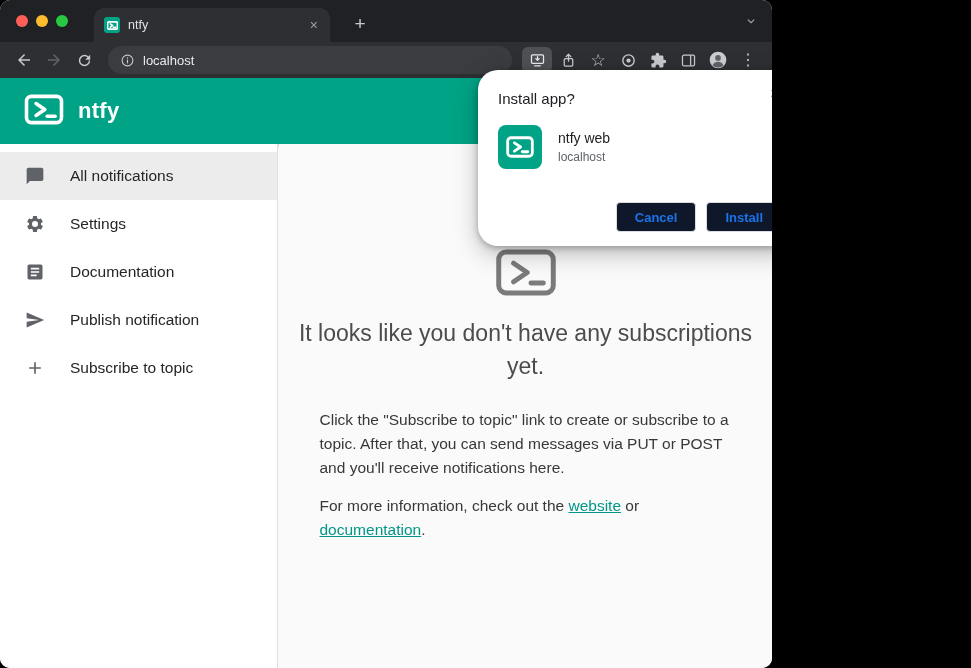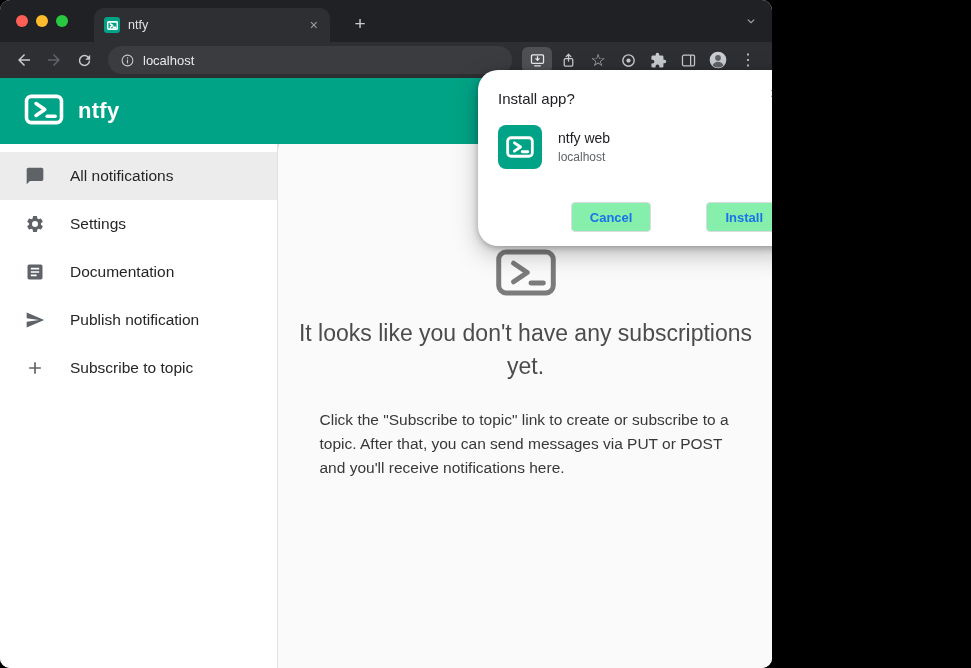--- a/index.html
+++ b/index.html
@@ -51,21 +51,21 @@
 
   
   .dialog { position:absolute; left:478px; top:70px; width:320px; height:176px; background:#fff; border-radius:20px; box-shadow:0 2px 6px rgba(0,0,0,.25), 0 8px 24px rgba(0,0,0,.25); z-index:50; }
   .dialog-title { font-size:15px; color:#202124; padding:20px 20px 0; }
   .dialog-close { position:absolute; top:12px; right:14px; color:#5f6368; font-size:17px; cursor:pointer; padding:2px 4px; }
   .dialog-row { display:flex; align-items:center; gap:16px; padding:18px 20px 0; }
   .dialog-appicon { width:44px; height:44px; border-radius:8px; background:var(--accent,#00a385); display:flex; align-items:center; justify-content:center; flex:none; }
   .dialog-appname { font-size:14px; color:#202124; }
   .dialog-origin { font-size:12px; color:#5f6368; margin-top:4px; }
   .dialog-actions { position:absolute; right:16px; bottom:14px; display:flex; gap:10px; }
-  .dlg-btn { height:30px; padding:0 18px; border:1px solid #dadce0; border-radius:4px; background:#86efac; color:var(--chrome_blue,#1a73e8); font-size:13px; font-weight:bold; cursor:pointer; font-family:inherit;margin-left:45px; }
+  .dlg-btn { height:30px; padding:0 18px; border:1px solid #dadce0; border-radius:4px; background:#0f172a; color:var(--chrome_blue,#1a73e8); font-size:13px; font-weight:bold; cursor:pointer; font-family:inherit; }
 </style>
 </head>
 <body>
 
 <div class="stage">
 
   <div class="tabstrip">
     <div class="traffic">
       <span class="t-red"></span>
       <span class="t-yellow"></span>
@@ -215,20 +215,21 @@
   <main class="main">
     <div class="empty-icon">
       <svg width="62" height="49" viewBox="0 0 100 78">
           <rect x="6" y="6" width="88" height="66" rx="12" fill="none" stroke="#7b7b7b" stroke-width="8"></rect>
           <path d="M30 24 L52 39 L30 54" fill="none" stroke="#7b7b7b" stroke-width="8" stroke-linecap="round" stroke-linejoin="round"></path>
           <line x1="58" y1="56" x2="78" y2="56" stroke="#7b7b7b" stroke-width="8" stroke-linecap="round"></line>
         </svg>
     </div>
     <h2 class="empty-heading">It looks like you don't have any subscriptions yet.</h2>
     <p class="empty-para">Click the "Subscribe to topic" link to create or subscribe to a topic. After that, you can send messages via PUT or POST and you'll receive notifications here.</p>
+    <p class="empty-para"><span>For more information, check out the </span><a class="teal-link">website</a><span> or </span><a class="teal-link">documentation</a><span>.</span></p>
   </main>
 
   <div class="dialog">
     <div class="dialog-title">Install app?</div>
     <span class="dialog-close">×</span>
     <div class="dialog-row">
       <span class="dialog-appicon">
         <svg width="28" height="22" viewBox="0 0 100 78">
             <rect x="6" y="6" width="88" height="66" rx="12" fill="none" stroke="#fff" stroke-width="10"></rect>
             <path d="M30 24 L52 39 L30 54" fill="none" stroke="#fff" stroke-width="10" stroke-linecap="round" stroke-linejoin="round"></path>

